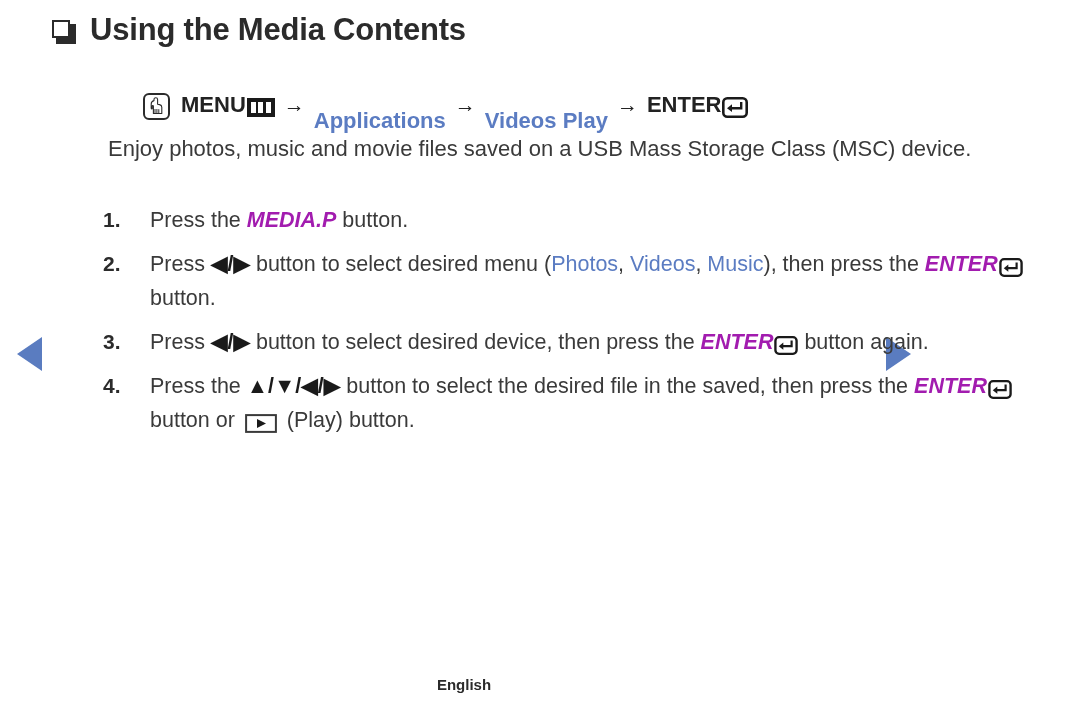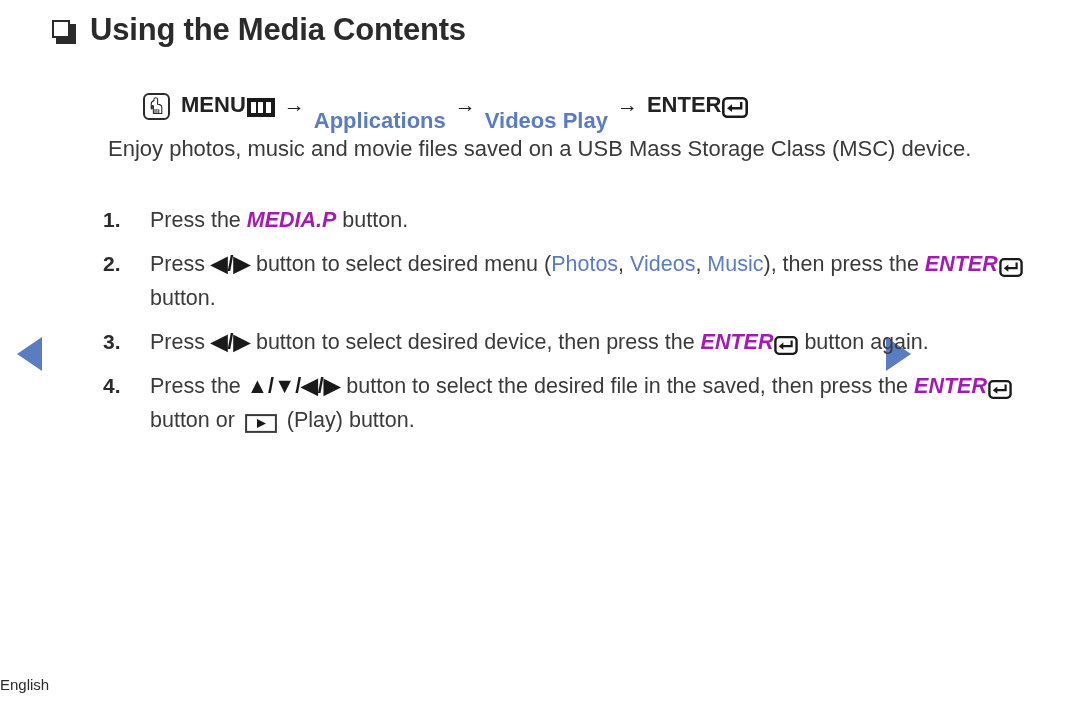--- a/index.html
+++ b/index.html
@@ -196,22 +196,23 @@
   .b { font-weight: bold; color: #a21caf; font-style: italic; }
   .blue-t { color: #5b7cc2; font-weight: normal; }
   .dirs { font-weight: bold; color: #1a1a1a; letter-spacing: 0px; }
 
   
   .footer {
     position: absolute;
     left: 0;
     right: 0;
     top: 676px;
+    text-align: center;
     font-size: 15px;
-    font-weight: normal;
+    font-weight: bold;
     color: #2b2b2b;
   }
 </style>
 </head>
 <body>
 
 <div class="page">
 
   <div class="nav-arrow left">
     <svg width="34" height="44" viewBox="0 0 34 44" aria-hidden="true">

